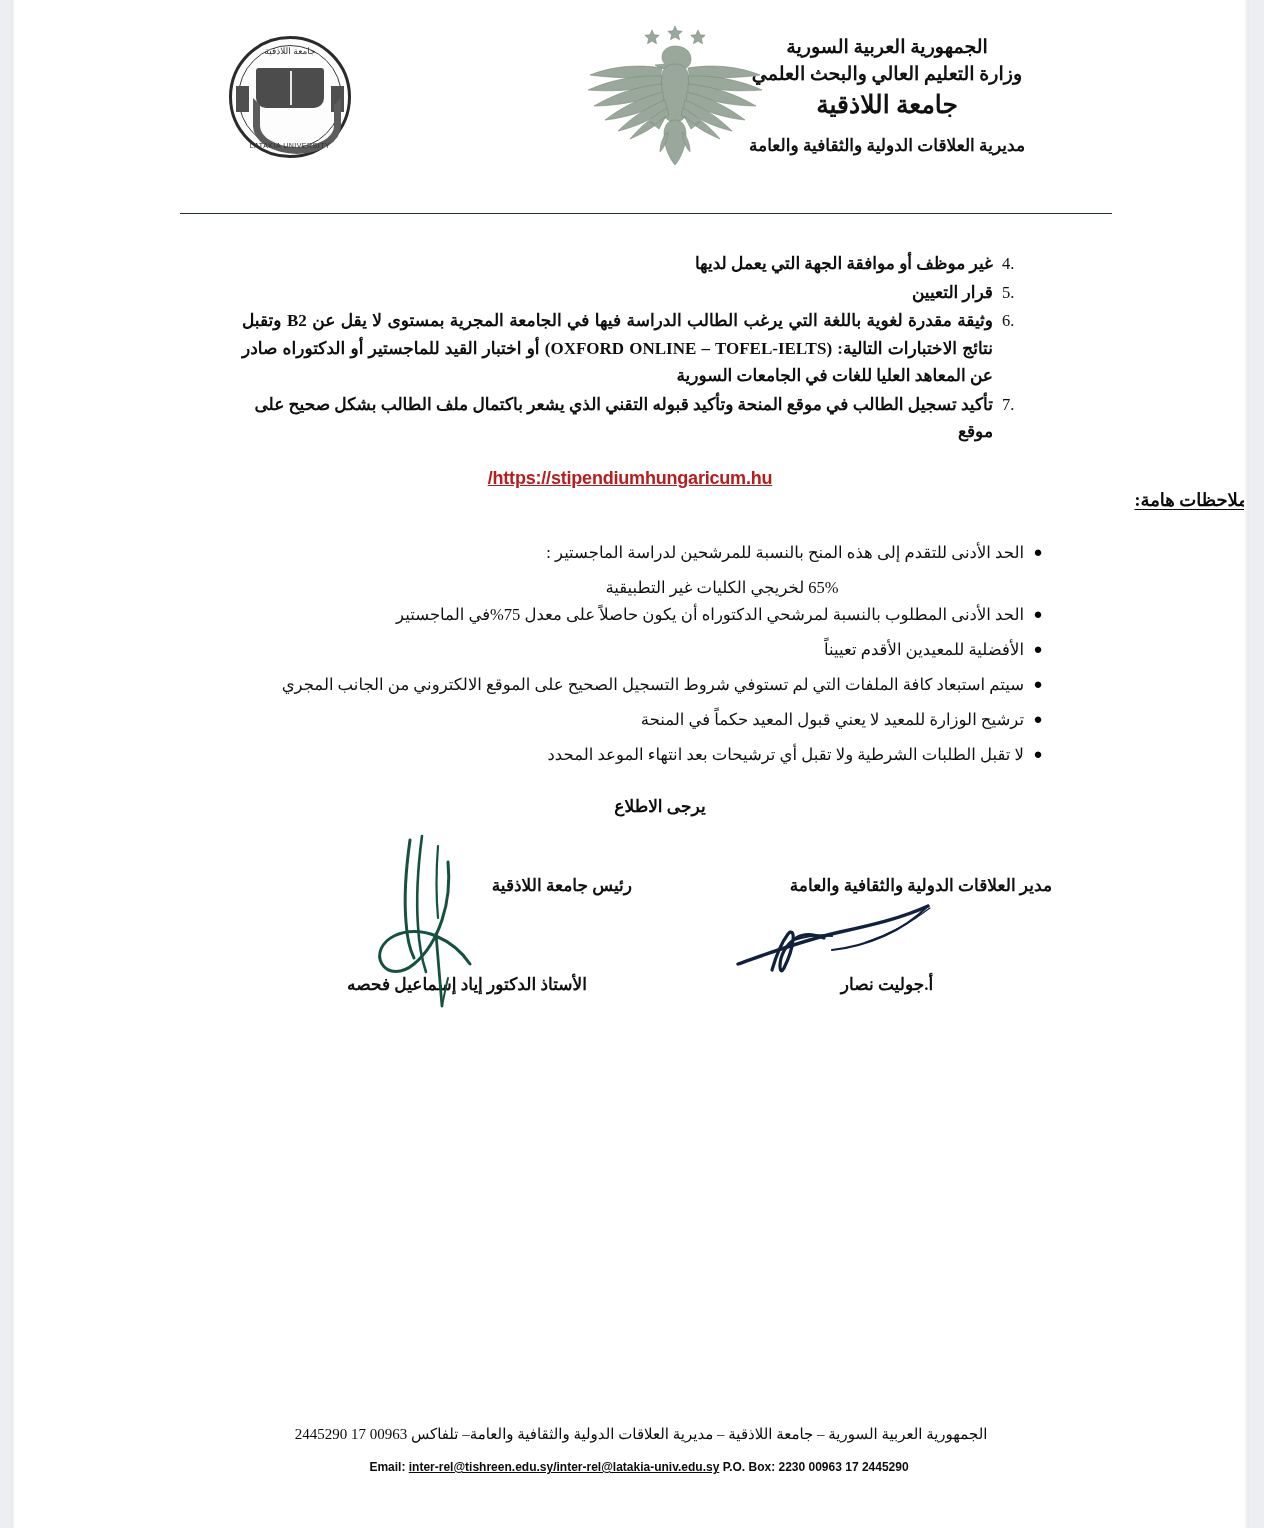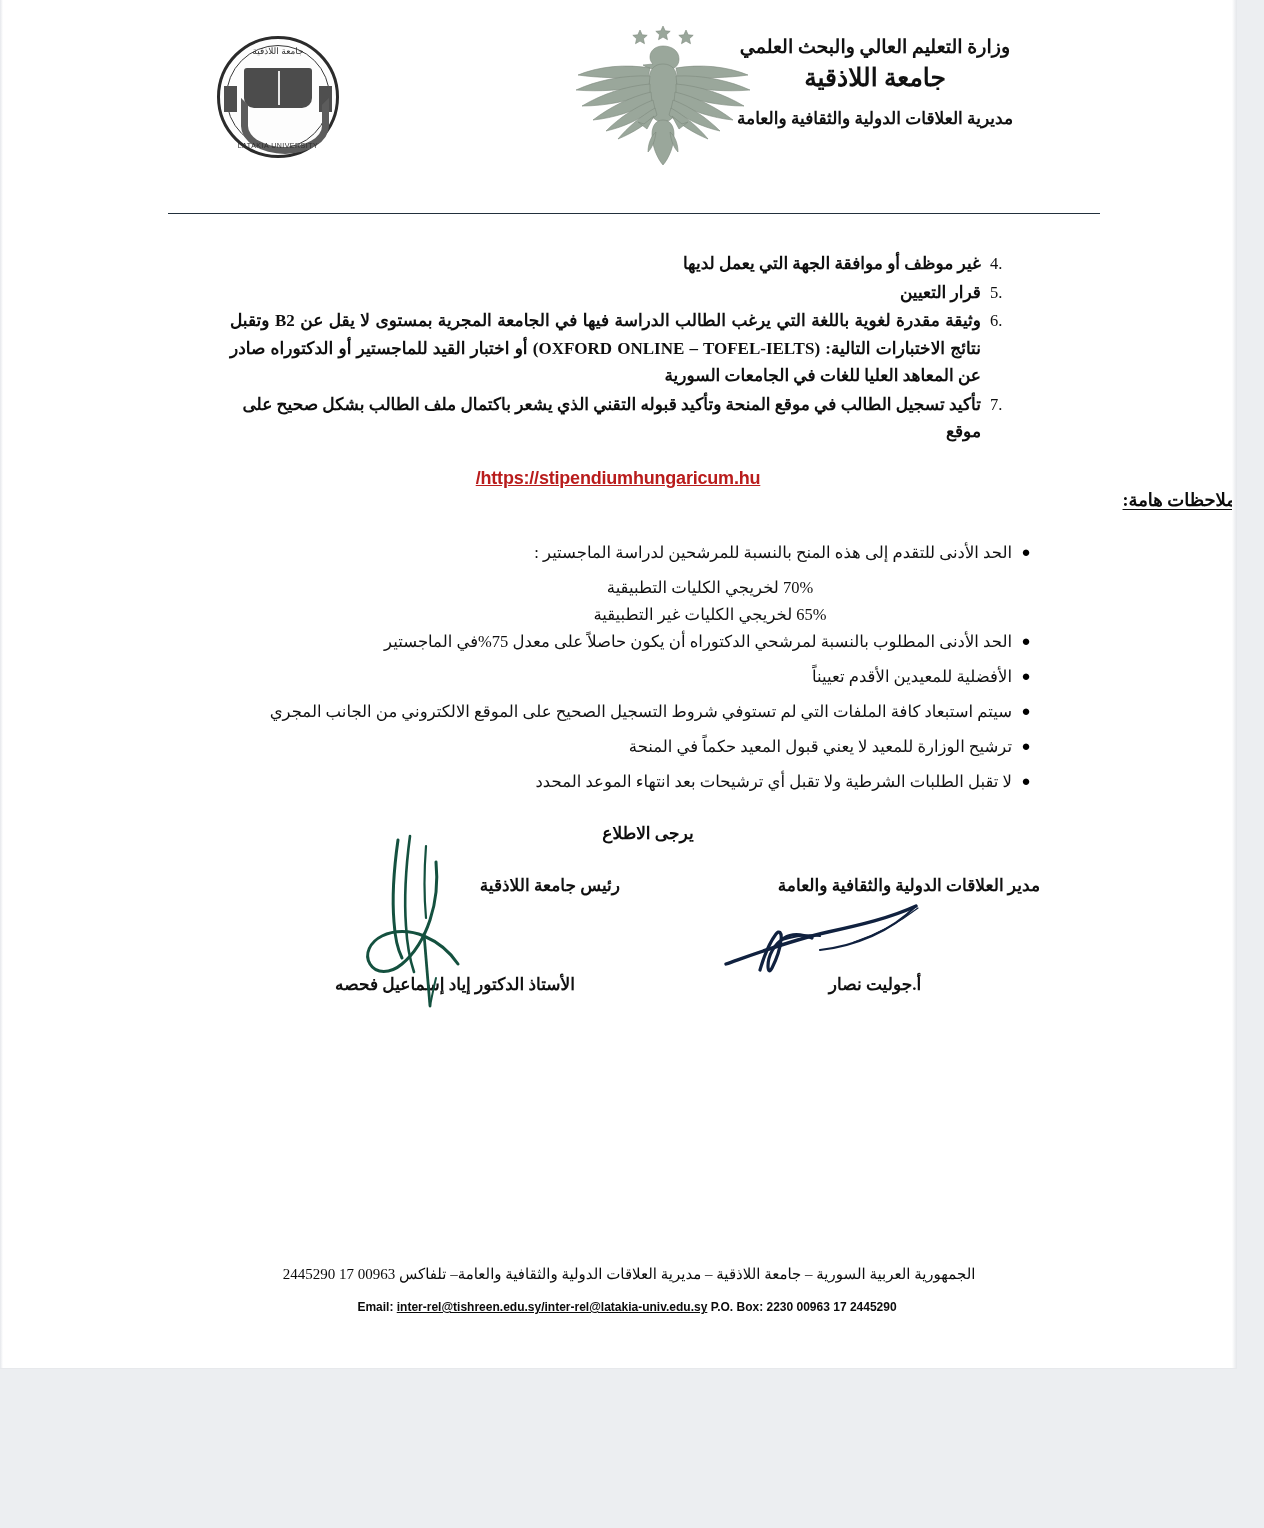--- a/index.html
+++ b/index.html
@@ -12,24 +12,24 @@
     font-family: "Liberation Serif", "DejaVu Serif", serif;
     width: 1264px;
     height: 1528px;
     position: relative;
     overflow: hidden;
   }
 
   
   #page {
     position: absolute;
-    left: 0;
+    left: 12px;
     top: 0;
     width: 1236px;
-    height: 1368px;
+    height: 1528px;
     background: #ffffff;
     box-shadow: 0 0 0 1px rgba(0,0,0,0.02);
   }
   #page::before {
     content: "";
     position: absolute;
     left: 0; top: 0; bottom: 0;
     width: 3px;
     background: linear-gradient(90deg, #e6e8ec, #ffffff);
   }
@@ -389,20 +389,21 @@
           <path d="M104 96 l10 8 l6 -2 l-9 7z"></path>
 
           <path d="M95 100 c-7 0 -11 6 -11 14 c0 12 5 24 11 31 c6 -7 11 -19 11 -31 c0 -8 -4 -14 -11 -14z"></path>
           <path d="M88 112 c-5 4 -8 12 -8 20 c4 -4 7 -11 8 -20z"></path>
           <path d="M102 112 c5 4 8 12 8 20 c-4 -4 -7 -11 -8 -20z"></path>
         </g>
       </svg>
     </div>
 
     <div id="ministry-block">
+      <div class="mb-line mb-country">الجمهورية العربية السورية</div>
       <div class="mb-line mb-ministry">وزارة التعليم العالي والبحث العلمي</div>
       <div class="mb-line mb-univ">جامعة اللاذقية</div>
       <div class="mb-line mb-dept">مديرية العلاقات الدولية والثقافية والعامة</div>
     </div>
   </div>
 
   <div id="divider"></div>
 
   <div id="body-area">
 
@@ -432,21 +433,20 @@
     <div class="notes-heading">
       <span>ملاحظات هامة:</span>
     </div>
 
     <ul class="bullet-list">
 
       <li class="bullet-item">
         <span class="bullet-marker">●</span>
         <span class="bullet-text">الحد الأدنى للتقدم إلى هذه المنح بالنسبة للمرشحين لدراسة الماجستير :</span>
       </li>
-      <div class="sub-line">70%  لخريجي الكليات التطبيقية</div>
       <div class="sub-line">65% لخريجي الكليات غير التطبيقية</div>
 
       <li class="bullet-item">
         <span class="bullet-marker">●</span>
         <span class="bullet-text">الحد الأدنى المطلوب بالنسبة لمرشحي الدكتوراه أن يكون حاصلاً على معدل 75%في الماجستير</span>
       </li>
 
       <li class="bullet-item">
         <span class="bullet-marker">●</span>
         <span class="bullet-text">الأفضلية للمعيدين الأقدم تعييناً</span>

